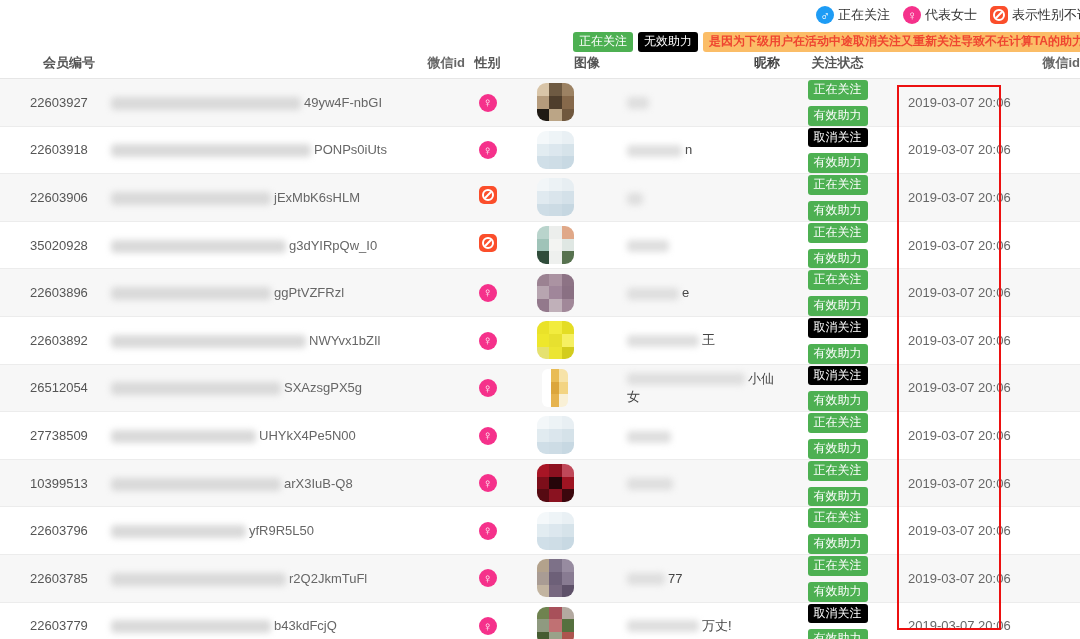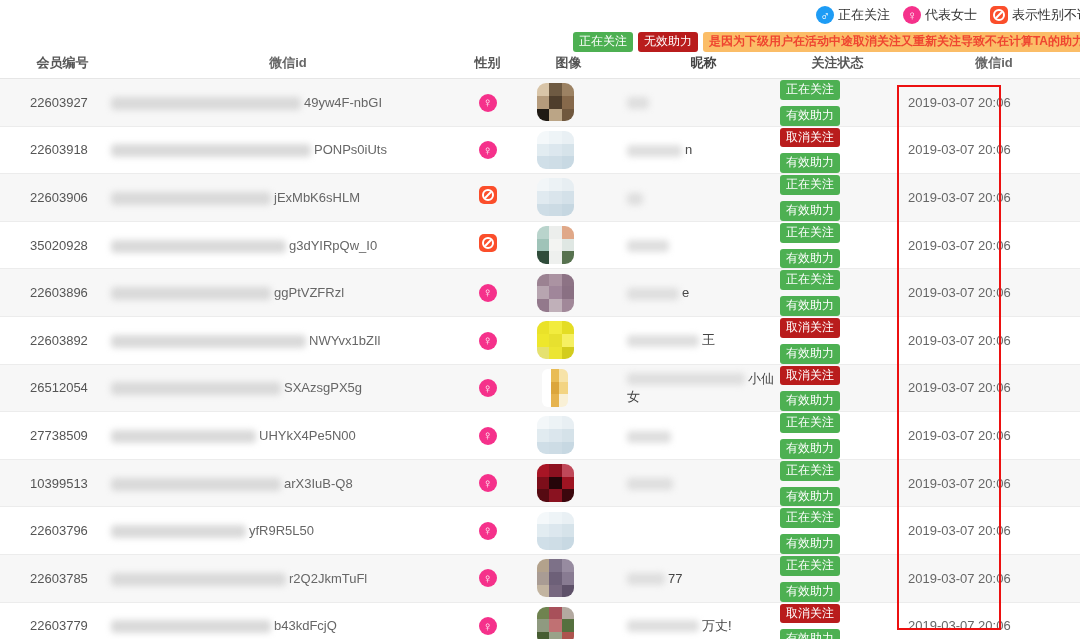--- a/index.html
+++ b/index.html
@@ -19,35 +19,35 @@
   .gicon.male{background:#1e9cf5;}
   .gicon.female{background:#f5318b;}
   .gicon.unknown{background:#fb4e2b;border-radius:5px;}
   .gicon.unknown::before{content:'';position:absolute;inset:3px;border:2px solid #fff;border-radius:50%;box-sizing:border-box;}
   .gicon.unknown::after{content:'';position:absolute;left:50%;top:50%;width:2px;height:9px;background:#fff;
                         transform:translate(-50%,-50%) rotate(45deg);}
   
   .badge{display:inline-block;padding:3px 6px;border-radius:3px;font-size:12px;color:#fff;
          white-space:nowrap;line-height:1.15;}
   .badge.green{background:#4db052;}
-  .badge.red{background:#b91c1c;}
+  .badge.red{background:#000000;}
   .badge.orange{background:#fbbd67;color:#ef4530;font-weight:bold;}
   
   table{position:absolute;top:48px;left:0;width:1080px;border-collapse:collapse;table-layout:fixed;}
-  thead th{text-align:center;font-weight:bold;font-size:13px;color:#555;height:30px;padding:0;
+  thead th{text-align:right;font-weight:bold;font-size:13px;color:#555;height:30px;padding:0;
            border-bottom:1px solid #e6e6e6;}
   tbody tr{height:46.6px;border-bottom:1px solid #ececec;}
   tbody tr:nth-child(odd){background:#f7f7f7;}
   tbody td{padding:0;vertical-align:middle;}
   .c-id{padding-left:30px !important;font-size:13px;color:#555;}
   .c-wx{padding-left:16px !important;font-size:13px;color:#666;}
   .c-gender{text-align:center;}
   .c-avatar{padding-left:27px !important;}
   .c-nick{padding-left:27px !important;font-size:13px;color:#444;}
-  .c-status{}
+  .c-status{text-align:center;}
   .c-time{padding-left:13px !important;font-size:13px;color:#666;}
   
   .blur{display:inline-block;height:13px;background:#d9d9d9;border-radius:4px;filter:blur(3px);
         vertical-align:middle;margin-right:3px;}
   .blur.nick{height:12px;background:#dedede;}
   
   .avatar{width:37px;height:38px;border-radius:9px;overflow:hidden;display:grid;
           grid-template-columns:repeat(3,1fr);grid-template-rows:repeat(3,1fr);}
   .avatar.narrow{width:26px;border-radius:6px;margin-left:5px;}
   .avatar i{display:block;width:100%;height:100%;}

